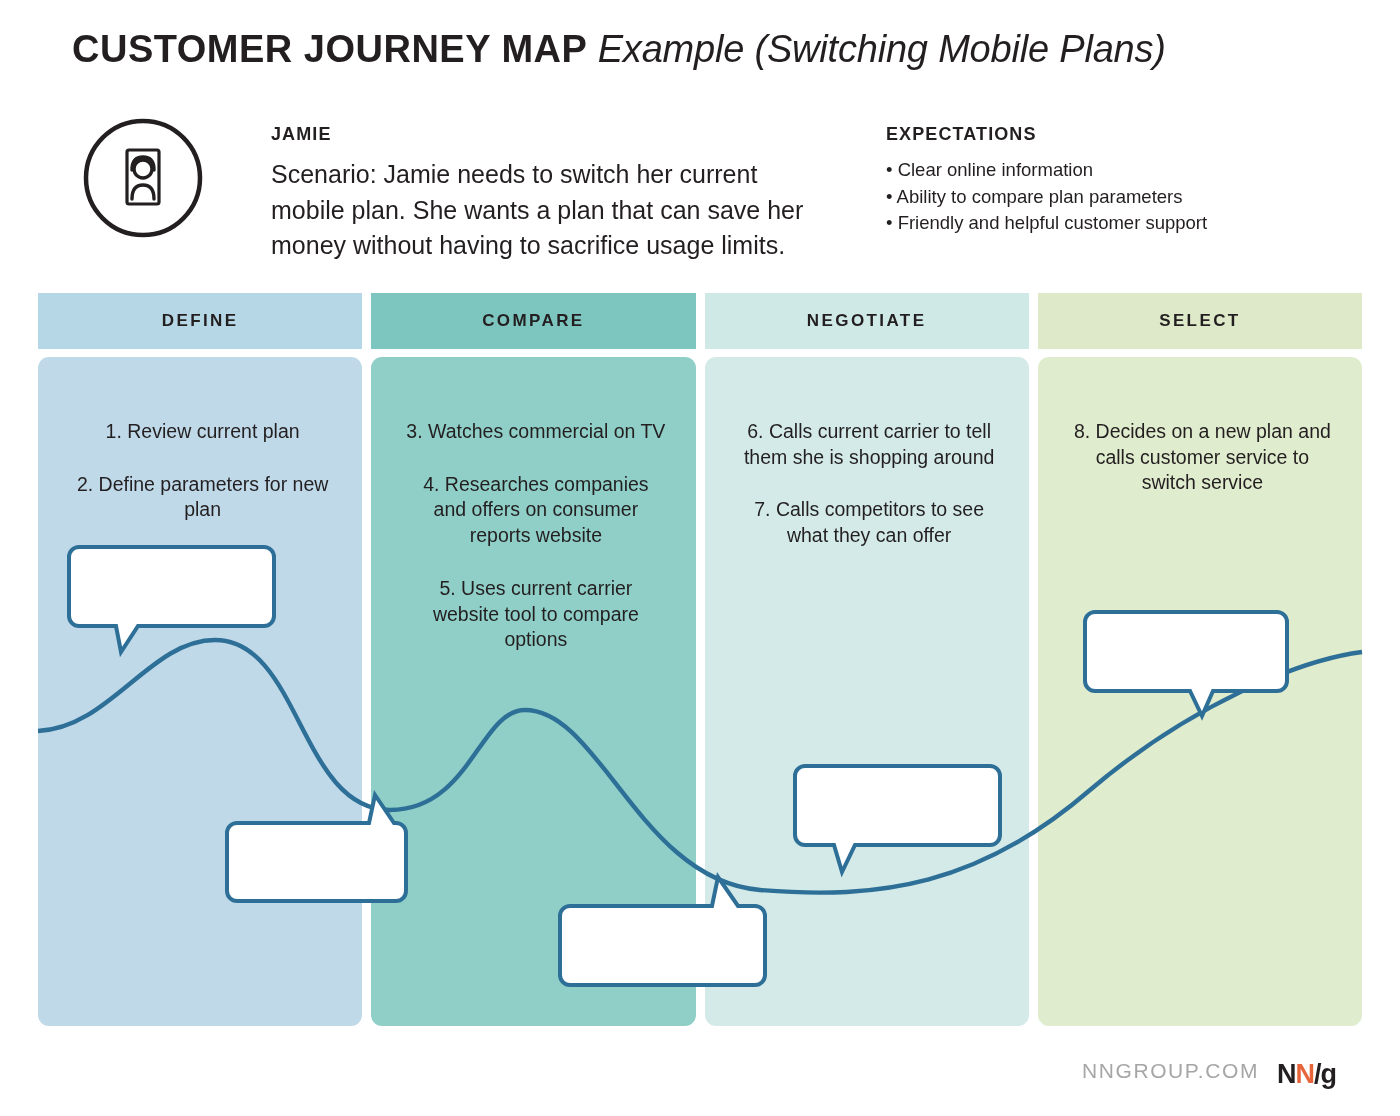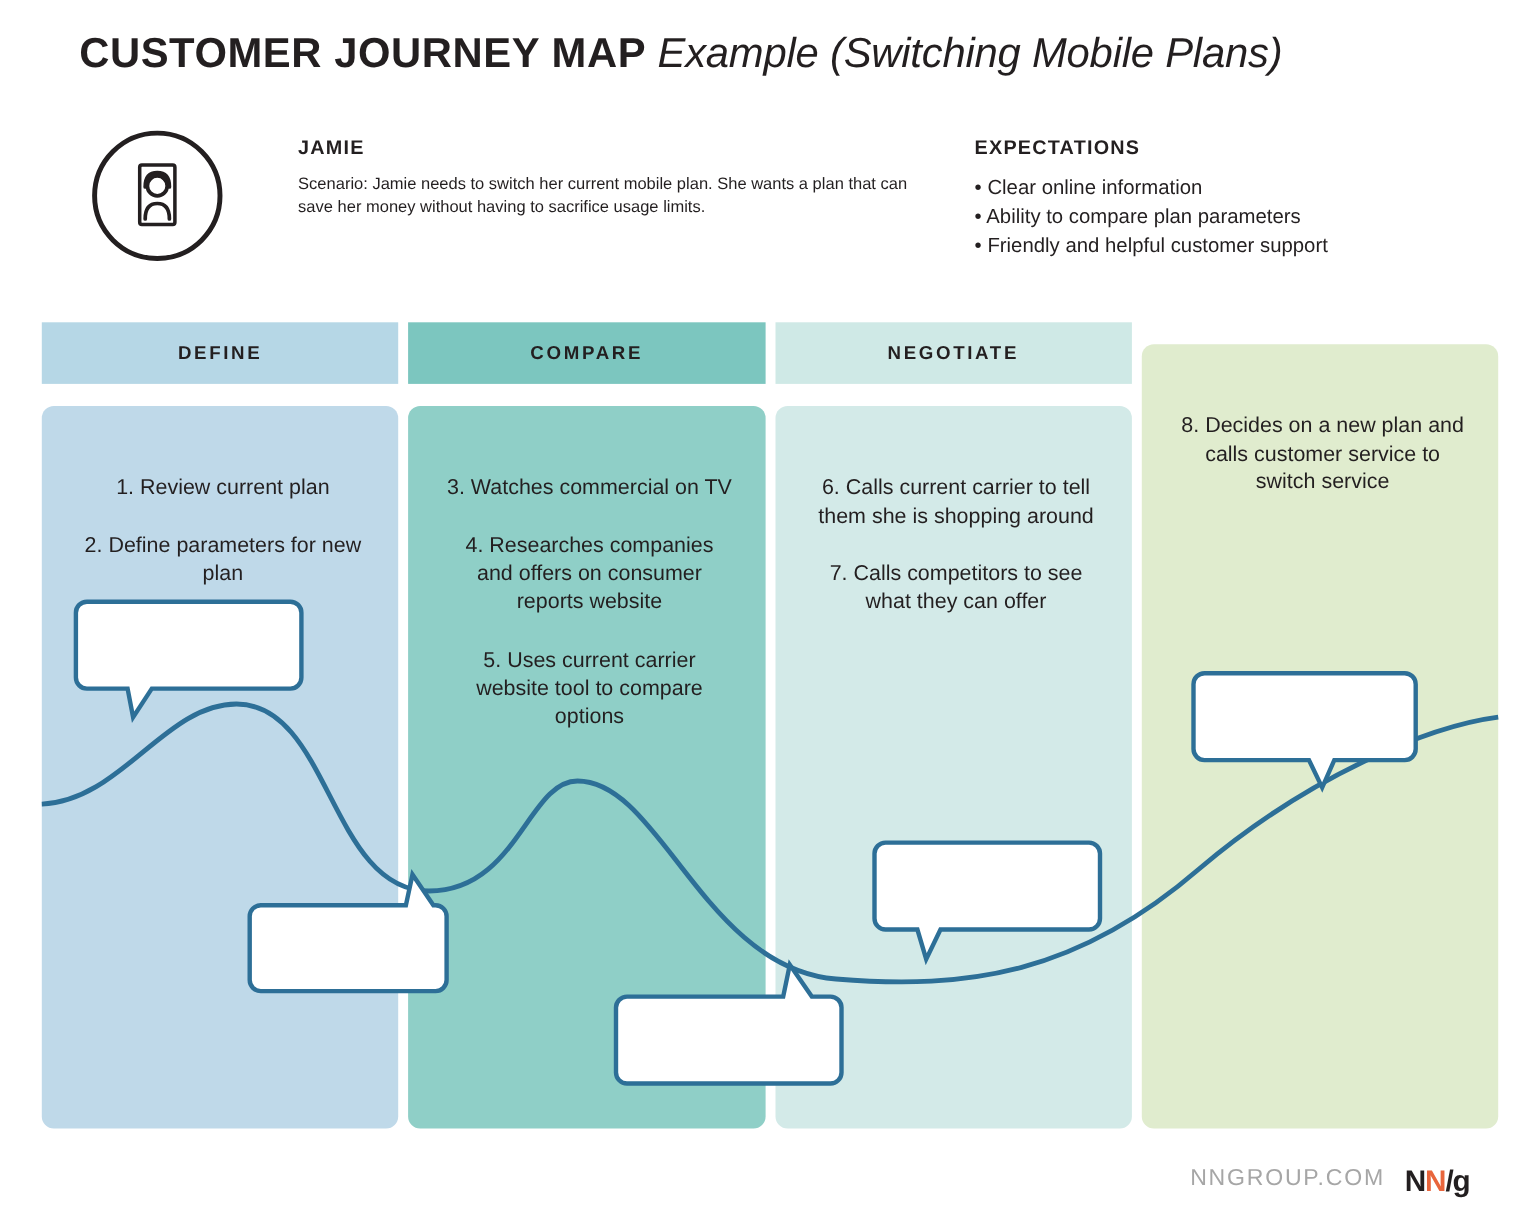--- a/index.html
+++ b/index.html
@@ -51,21 +51,21 @@
     top: 124px;
     width: 560px;
   }
   .section-head {
     font-weight: bold;
     font-size: 18px;
     letter-spacing: 1.1px;
     margin: 0 0 12px 0;
   }
   #persona-scenario {
-    font-size: 15px;
+    font-size: 25px;
     line-height: 1.42;
     margin: 0;
   }
   #expectations-block {
     position: absolute;
     left: 886px;
     top: 124px;
     width: 440px;
   }
   #expectations-list {
@@ -101,21 +101,21 @@
     display: flex;
     align-items: center;
     justify-content: center;
     font-weight: bold;
     font-size: 17px;
     letter-spacing: 2.4px;
     color: #231f20;
   }
   .col-body {
     flex: 1 1 auto;
-    margin-top: 20px;
+    margin-top: 8px;
     padding: 62px 28px 0 33px;
     box-sizing: border-box;
     border-radius: 11px;
   }
   .col-body p {
     margin: 0 0 27px 0;
     font-size: 19.5px;
     line-height: 1.32;
   }
 
@@ -211,20 +211,21 @@
 
     <div class="col">
       <div class="col-head" style="background:#cfe9e6">NEGOTIATE</div>
       <div class="col-body" style="background:#d3eae8">
         <p>6. Calls current carrier to tell them she is shopping around</p>
         <p>7. Calls competitors to see what they can offer</p>
       </div>
     </div>
 
     <div class="col">
+      <div class="col-head" style="background:#dde9c8">SELECT</div>
       <div class="col-body" style="background:#e0ecce">
         <p>8. Decides on a new plan and calls customer service to switch service</p>
       </div>
     </div>
 
   </div>
 
   <svg id="overlay" viewBox="0 0 1400 1116">
     <path d="M38,731 C110,728 150,640 215,640 C300,640 300,810 390,810
              C470,810 480,710 525,710 C600,710 640,880 760,890

